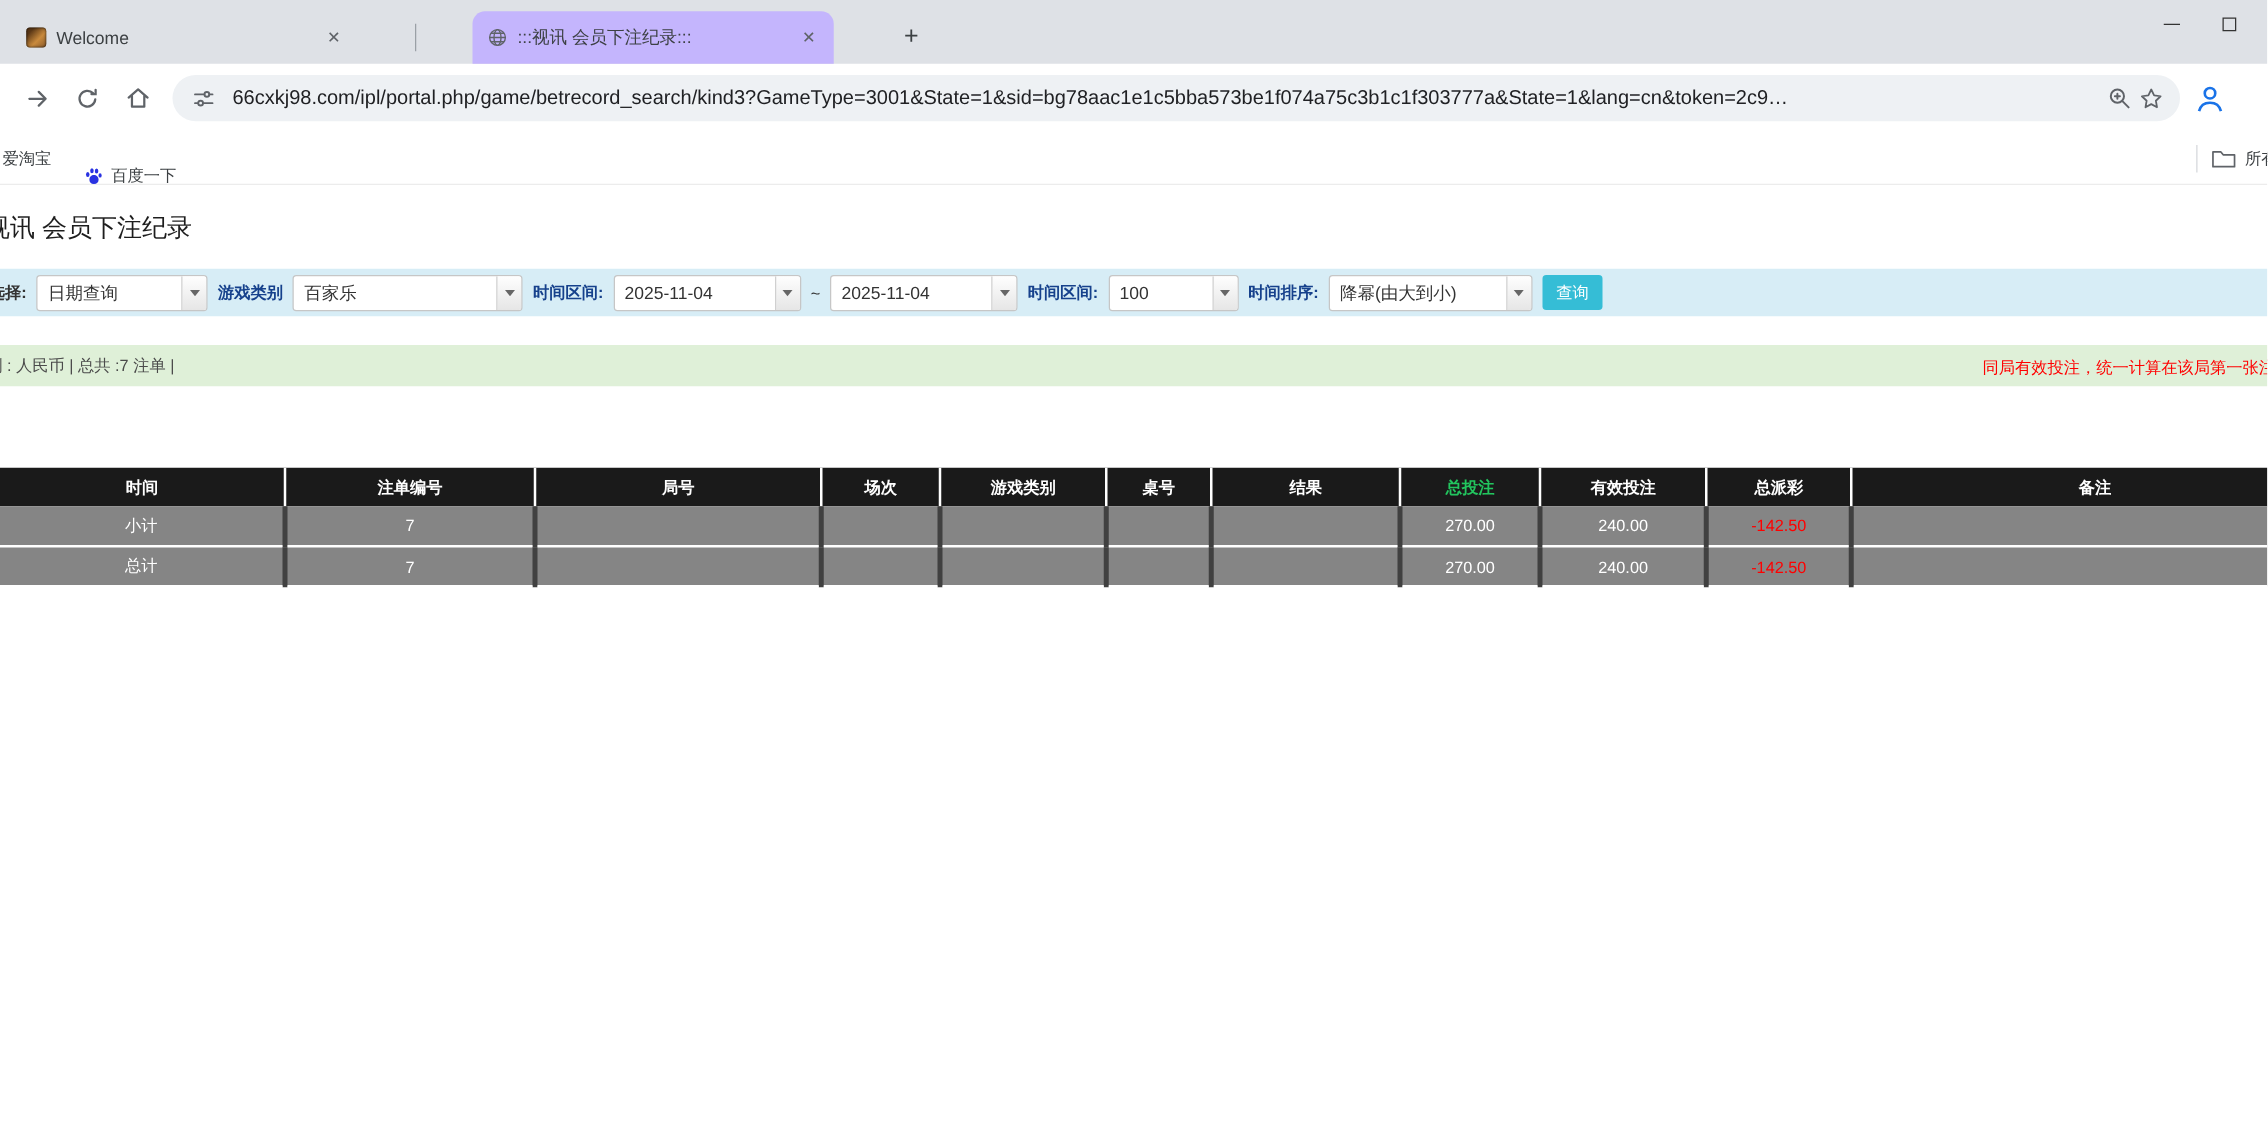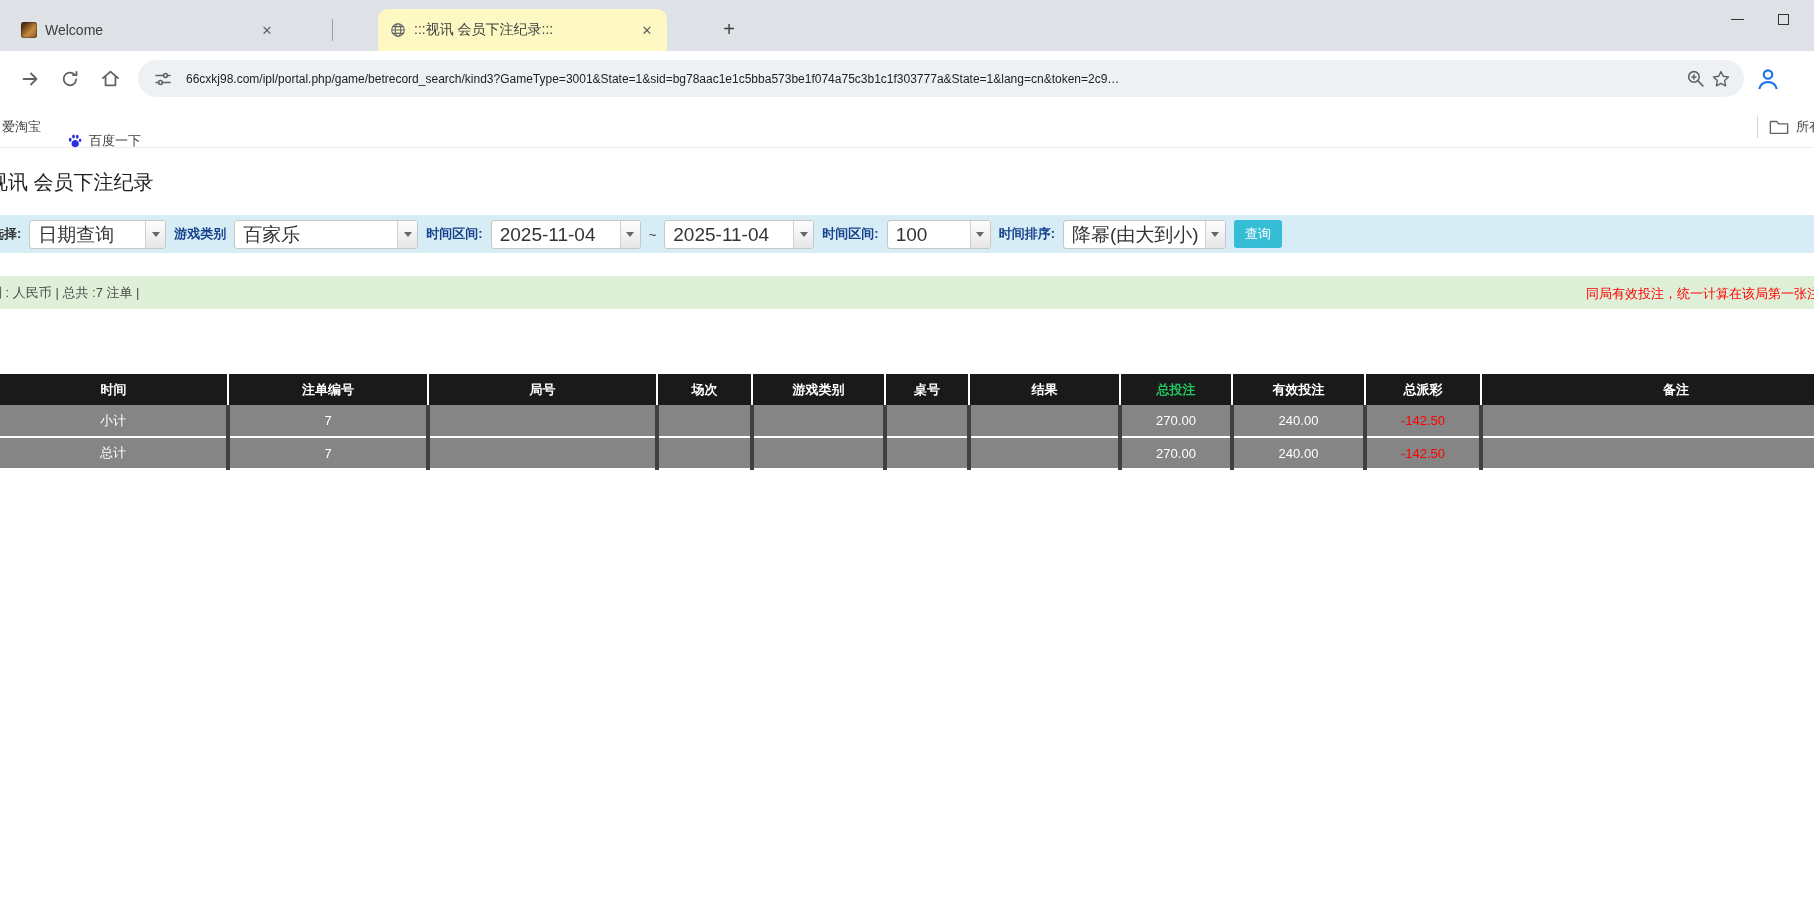--- a/index.html
+++ b/index.html
@@ -5,58 +5,58 @@
   * { margin:0; padding:0; box-sizing:border-box; }
   html,body { width:1814px; height:899px; }
   body { font-family:"Liberation Sans","DejaVu Sans",sans-serif; background:#fff; overflow:hidden; }
   .window { width:1814px; height:899px; position:relative; overflow:hidden; background:#fff; }
 
   
   .tabstrip { height:51px; background:#dee1e6; display:flex; align-items:flex-end; padding-left:9px; position:relative;gap:40px; }
   .tab { height:42px; display:flex; align-items:center; padding:0 10px 0 12px; font-size:14px; color:#3c4043;
          border-top-left-radius:10px; border-top-right-radius:10px; cursor:default; }
   .tab.inactive { width:278px; }
-  .tab.active { width:289px; background:#fef9c3; }
+  .tab.active { width:289px; background:#c4b5fd; }
   .tab .tab-title { flex:1; white-space:nowrap; overflow:hidden; margin:0 8px; }
   .tab-close { width:20px; height:20px; border-radius:50%; display:flex; align-items:center; justify-content:center;
                color:#5f6368; font-size:13px; }
   .tab-divider { width:1px; height:22px; background:#9aa0a6; margin:0 5px 10px 5px; }
   .favicon { width:16px; height:16px; flex:0 0 16px; display:flex; align-items:center; justify-content:center; }
   .favicon-welcome { border-radius:3px; background:linear-gradient(135deg,#5a3716 20%,#c98a3d 60%,#8a5a2b); box-shadow:inset 0 0 2px #000; }
   .newtab { width:28px; height:28px; margin:0 0 8px 8px; display:flex; align-items:center; justify-content:center;
             border-radius:50%; color:#3c4043; font-size:20px; line-height:1; }
   .win-controls { position:absolute; top:4px; right:8px; display:flex; }
   .win-btn { width:46px; height:30px; display:flex; align-items:center; justify-content:center; }
   .minim-glyph { width:13px; height:0; border-top:1.5px solid #333; display:block; }
   .maxim-glyph { width:11px; height:11px; border:1.5px solid #333; display:block; }
 
   
   .toolbar { height:55px; background:#fff; display:flex; align-items:center; padding:0 8px 0 12px; }
   .tool-icon { width:36px; height:36px; border-radius:50%; display:flex; align-items:center; justify-content:center; flex:0 0 36px; margin-right:4px; }
   .urlbar { width:1606px; height:37px; background:#eef1f4; border-radius:19px; display:flex; align-items:center;
             padding:0 10px 0 12px; margin-left:6px; overflow:hidden; }
-  .url-text { font-size:12px; color:#202124; white-space:nowrap; overflow:hidden; flex:1; margin:0 10px; }
+  .url-text { font-size:16px; color:#202124; white-space:nowrap; overflow:hidden; flex:1; margin:0 10px; }
   .urlbar-icon { width:26px; height:26px; display:flex; align-items:center; justify-content:center; flex:0 0 26px; }
   .avatar { width:32px; height:32px; border-radius:50%; margin-left:8px; display:flex; align-items:center; justify-content:center; flex:0 0 32px; }
 
   
   .bookmarks { height:42px; background:#fff; display:flex; align-items:center; padding:0 0 0 2px; border-bottom:1px solid #ececec; font-size:13px; color:#3c4043; }
   .bm-item { display:flex; align-items:center; gap:6px; padding:4px 6px; border-radius:4px; white-space:nowrap; }
   .bm-right { margin-left:auto; margin-right:-34px; display:flex; align-items:center; gap:7px; }
   .bm-divider { width:1px; height:22px; background:#d5d8dc; margin-right:4px; }
 
   
   .page { position:relative; width:1814px; }
   .page-title { font-size:20px; font-weight:400; color:#1d1d1d; margin:21px 0 0 -12px; white-space:nowrap; }
 
   .filterbar { margin-top:19px; height:38px; background:#d7edf6; display:flex; align-items:center; gap:8px; padding:0; white-space:nowrap; }
   .f-label { font-size:13px; font-weight:bold; color:#16418c; flex:0 0 auto; }
   .f-label.first { margin-left:-9px; color:#333; }
   .combo { display:flex; height:29px; background:#fff; border:1px solid #c6c6c6; border-radius:3px; overflow:hidden; flex:0 0 auto; }
-  .combo-value { flex:1; padding:0 8px; line-height:27px; font-size:19px; color:#333; white-space:nowrap; overflow:hidden; }
+  .combo-value { flex:1; padding:0 8px; line-height:27px; font-size:14px; color:#333; white-space:nowrap; overflow:hidden; }
   .combo-btn { width:20px; border-left:1px solid #d0d0d0; background:linear-gradient(#fefefe,#e6e6e6); display:flex; align-items:center; justify-content:center; flex:0 0 20px; }
   .caret { width:0; height:0; border-left:4px solid transparent; border-right:4px solid transparent; border-top:5px solid #666; }
   .w-query { width:137px; } .w-game { width:184px; } .w-date { width:150px; } .w-size { width:104px; } .w-sort { width:163px; }
   .tilde { font-size:13px; color:#333; }
   .search-btn { height:28px; padding:0 11px; background:#35bdd6; color:#fff; border:none; border-radius:3px; font-size:13px; cursor:pointer; font-family:inherit; }
 
   .summarybar { margin-top:23px; height:33px; background:#dff0d8; position:relative; overflow:hidden; display:flex; align-items:center; font-size:13px; color:#4b4b4b; }
   .summary-left { margin-left:-24px; white-space:nowrap; }
   .summary-right { position:absolute; left:1586px; top:9px; color:#ff0000; font-size:13px; white-space:nowrap; }
 

